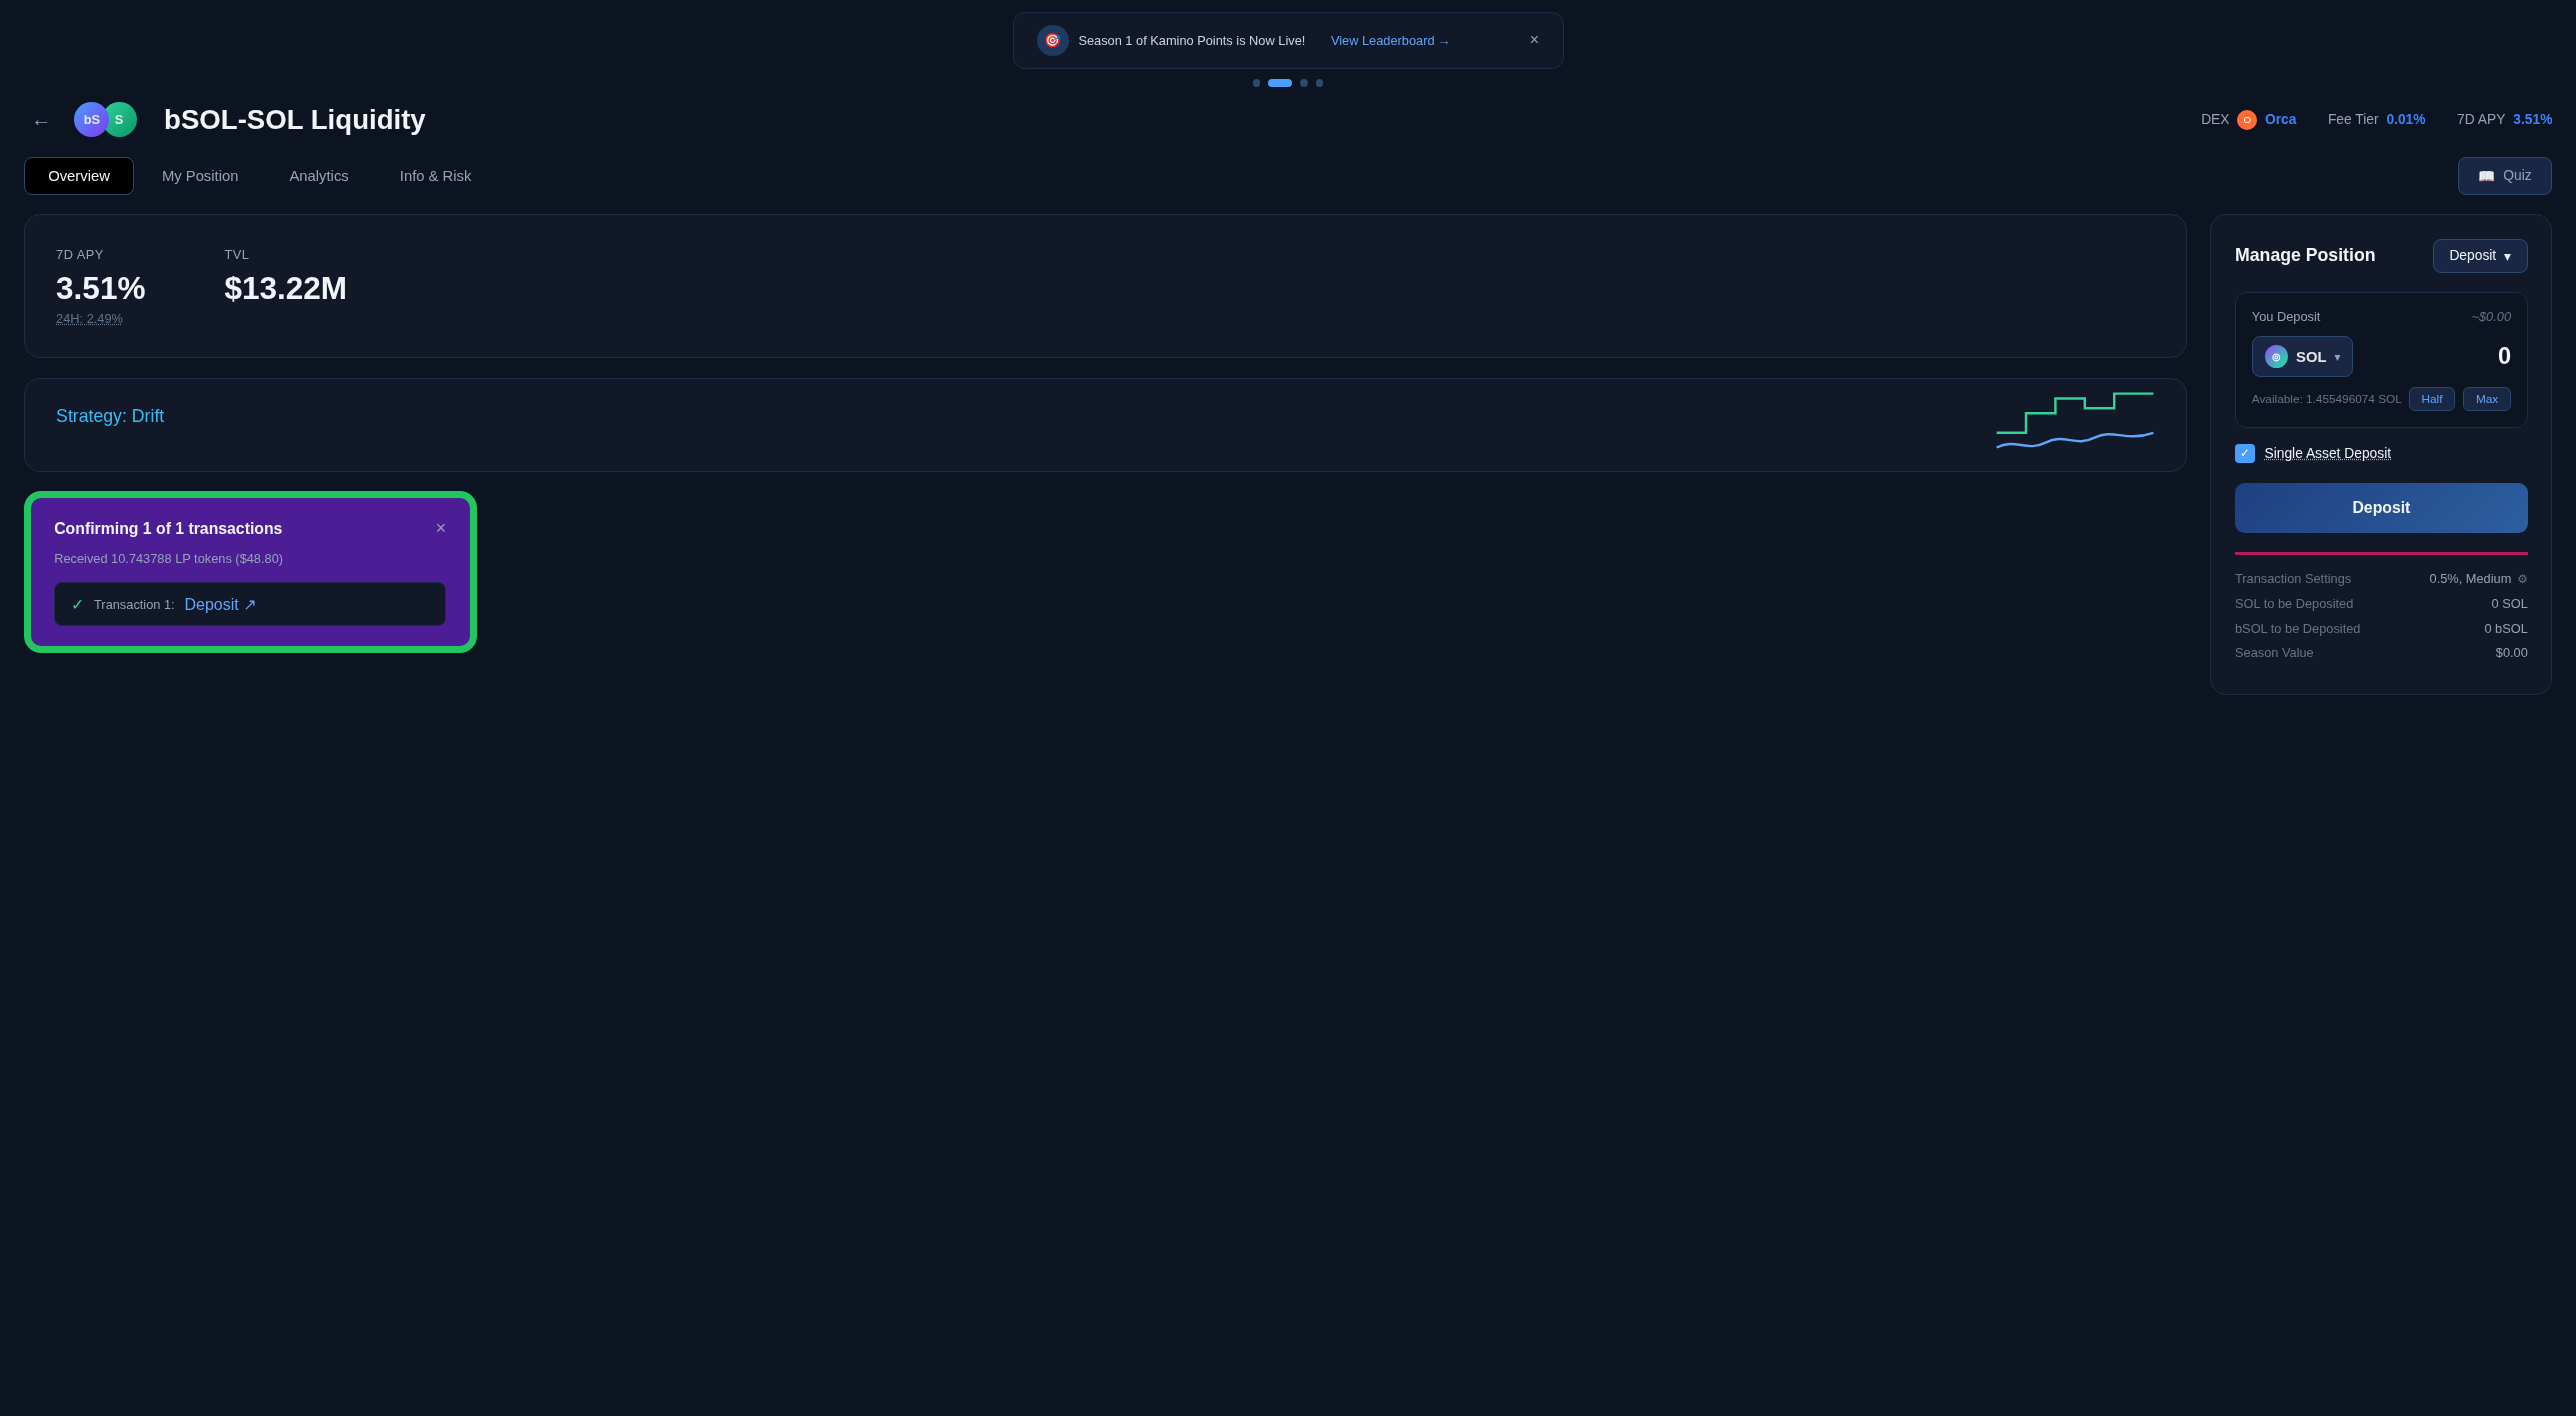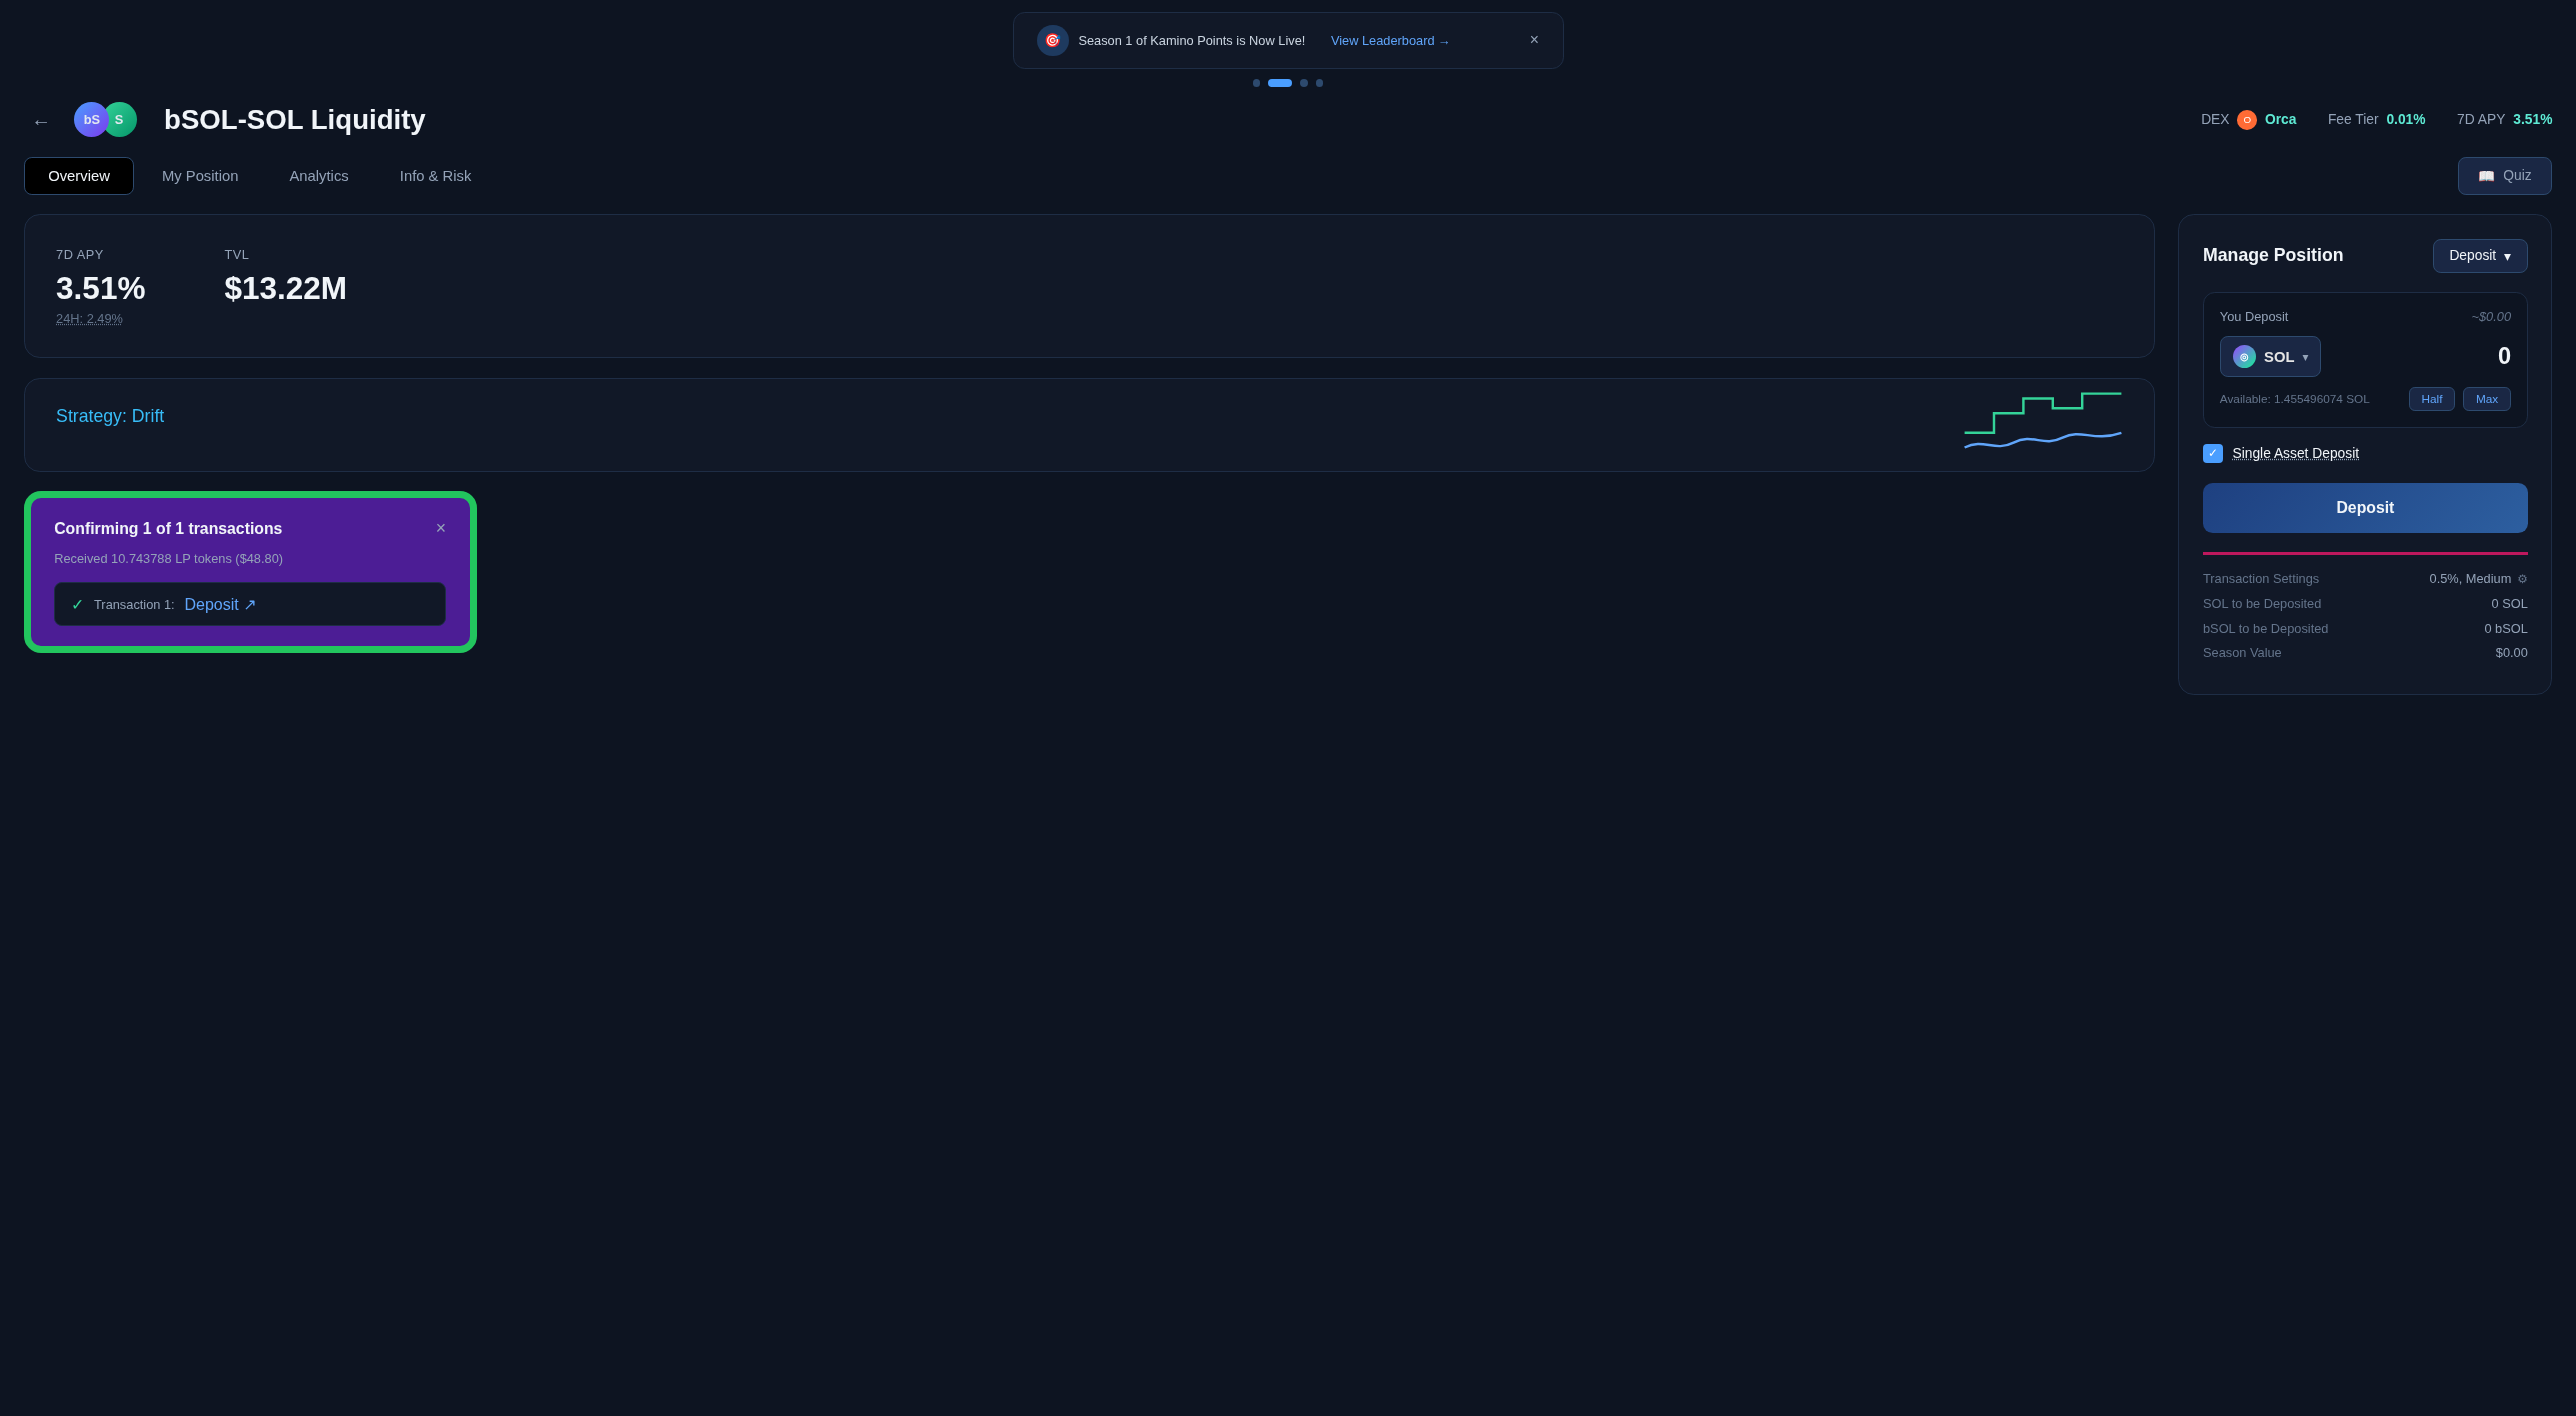--- a/index.html
+++ b/index.html
@@ -136,21 +136,21 @@
       gap: 31.5px;
     }
     .header-meta {
       display: flex;
       align-items: center;
       gap: 7.9px;
       font-size: 13.8px;
       color: #94a3b8;
     }
     .header-meta-value {
-      color: #5eead4;
+      color: #3b82f6;
       font-weight: 600;
     }
     .dex-icon {
       width: 19.7px;
       height: 19.7px;
       border-radius: 50%;
       background: #ff6b35;
       display: flex;
       align-items: center;
       justify-content: center;
@@ -197,21 +197,21 @@
     .main-layout {
       display: flex;
       gap: 0;
       padding: 0 23.6px;
     }
     .left-panel {
       flex: 1;
       margin-right: 23.6px;
     }
     .right-panel {
-      width: 374px;
+      width: 342px;
       flex-shrink: 0;
     }
 
     
     .stats-card {
       background: #111827;
       border: 1px solid #1e2d45;
       border-radius: 15.8px;
       padding: 31.5px;
       margin-bottom: 19.7px;

